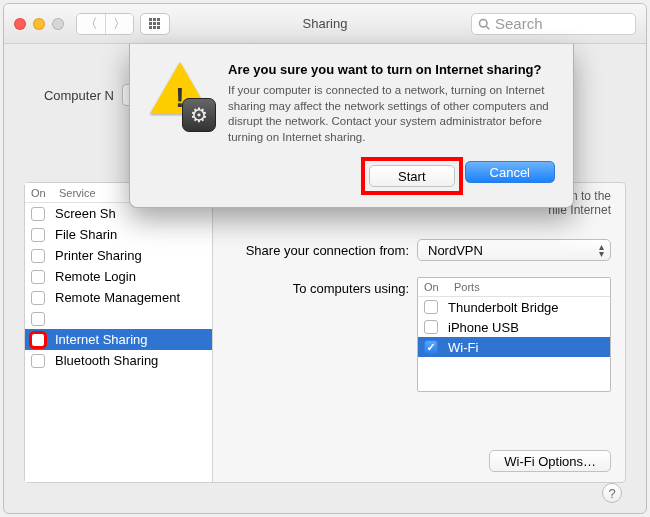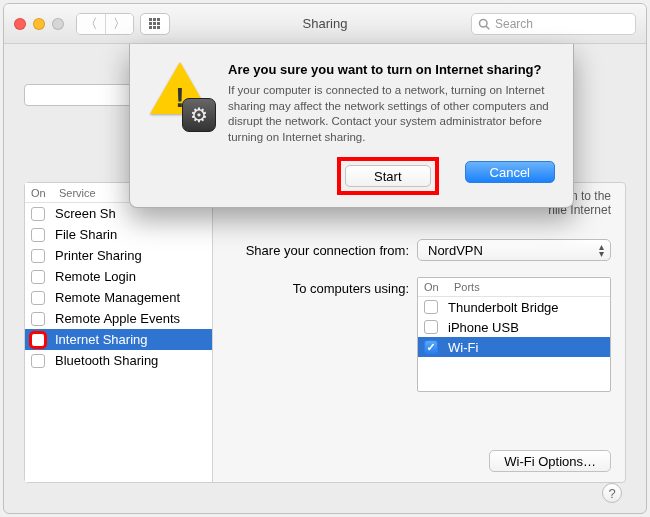--- a/index.html
+++ b/index.html
@@ -48,21 +48,21 @@
   }
   .gridicon { width:12px;height:12px; display:grid; grid-template-columns:repeat(3,3px);grid-template-rows:repeat(3,3px); gap:1px;}
   .gridicon span{background:#6b6b6b;}
   .title {
     position:absolute; left:0; right:0; text-align:center; font-size:13px; color:#4a4a4a;
     pointer-events:none;
   }
   .search {
     margin-left:auto; width:165px; height:22px; border:1px solid #cfcfcf; border-radius:5px;
     background:#fff; display:flex; align-items:center; padding:0 6px; gap:5px; color:#9c9c9c;
-    font-size:12px;
+    font-size:15px;
   }
   .search svg{width:12px;height:12px;flex-shrink:0;}
 
   .content {
     position: absolute; left:0; right:0; top:40px; bottom:0;
     padding: 16px 20px 0 20px;
   }
   .toprow {
     display:flex; align-items:center; gap:8px; font-size:13px; color:#3a3a3a;
     height: 70px;
@@ -182,21 +182,21 @@
     position:absolute; left:50%; top:20px; transform:translateX(-50%);
     font-weight:bold;color:#333;font-size:28px;
   }
   .gear{
     position:absolute; bottom:-6px; right:-4px; width:34px;height:34px;border-radius:7px;
     background:linear-gradient(#666,#333); border:1px solid #222;
     display:flex;align-items:center;justify-content:center;color:#eee;font-size:20px;
   }
   .sheet h3{margin:0 8px 6px 0;font-size:13px;font-weight:bold;}
   .sheet p{margin:0;font-size:11.5px;color:#555;line-height:1.35;}
-  .sheet-buttons{display:flex;justify-content:flex-end;gap:30px;margin-top:16px;}
+  .sheet-buttons{display:flex;justify-content:flex-end;gap:6px;margin-top:16px;}
   .start-wrap{ padding:4px; outline:4px solid #ff0000; }
 </style>
 </head>
 <body>
 
 <div class="window">
 
   <div class="titlebar">
     <div class="traffic">
       <div class="dot red"></div>
@@ -225,20 +225,21 @@
       <svg viewBox="0 0 16 16" fill="none" stroke="#9c9c9c" stroke-width="2">
         <circle cx="7" cy="7" r="5"></circle>
           <line x1="11" y1="11" x2="15" y2="15"></line>
       </svg>
       <span>Search</span>
     </div>
   </div>
 
   <div class="content">
     <div class="toprow">
+      <span class="lbl">Computer N</span>
       <div class="cn-input"></div>
       <button class="mac-btn">Edit…</button>
     </div>
 
     <div class="panel">
       <div class="services">
         <div class="svc-head">
           <span class="c1">On</span>
           <span>Service</span>
         </div>
@@ -258,21 +259,20 @@
           <div class="svc-row">
               <span class="cb"></span>
               <span>Remote Login</span>
             </div>
           <div class="svc-row">
               <span class="cb"></span>
               <span>Remote Management</span>
             </div>
           <div class="svc-row">
               <span class="cb"></span>
-              <span>Remote Apple Events</span>
             </div>
           <div class="svc-row selected">
               <span class="cb hl-red"></span>
               <span>Internet Sharing</span>
             </div>
           <div class="svc-row">
               <span class="cb"></span>
               <span>Bluetooth Sharing</span>
             </div>
         </div>

